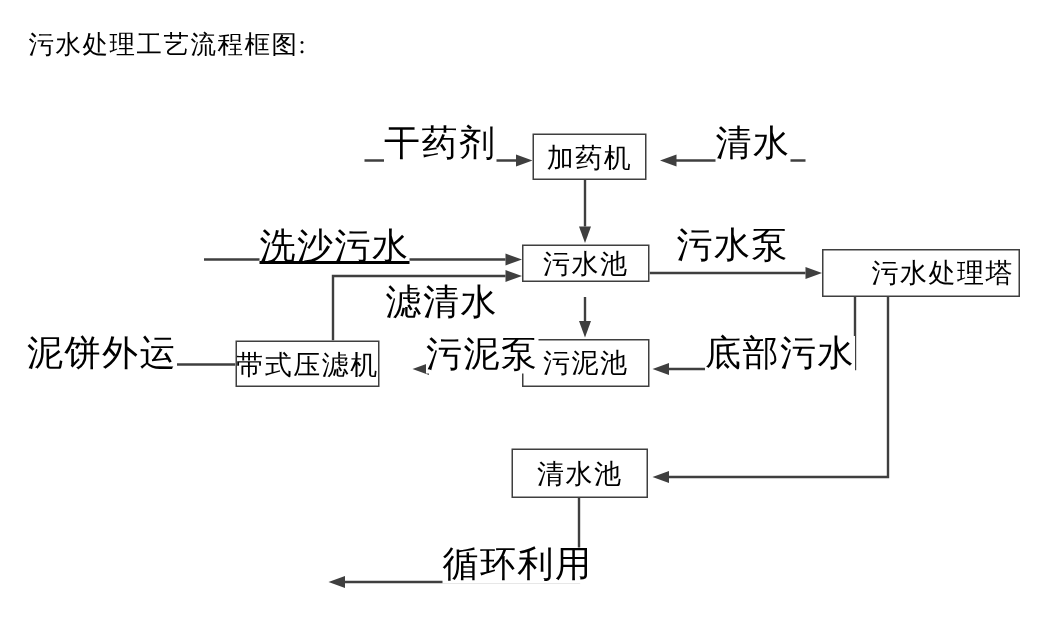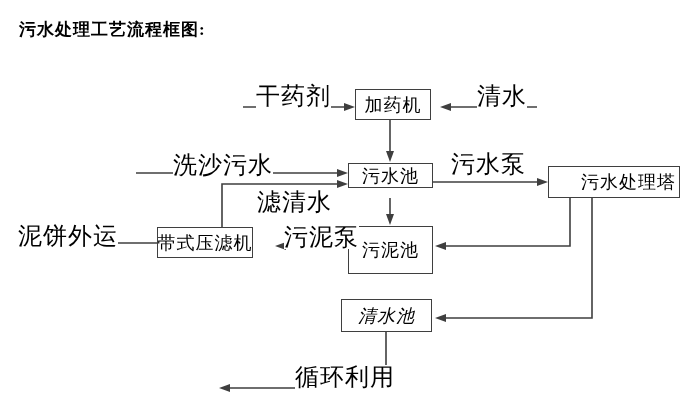--- a/index.html
+++ b/index.html
@@ -16,21 +16,21 @@
     background: var(--bg);
     overflow: hidden;
     font-family: "Liberation Serif", "DejaVu Serif", serif;
     color: var(--text);
   }
   .title {
     position: absolute;
     left: 19px;
     top: 18px;
     font-size: 17px;
-    font-weight: bold;
+    font-weight: normal;
     letter-spacing: 1px;
     white-space: nowrap;
   }
   .wires {
     position: absolute;
     left: 0; top: 0;
     width: 700px; height: 420px;
   }
   .wires path {
     fill: none;
@@ -58,27 +58,27 @@
     font-size: 24px;
     line-height: 1;
     white-space: nowrap;
     letter-spacing: 1px;
     background: var(--bg);
   }
   
   .n-dosing   { left: 355px; top:  89px; width:  76px; height: 31px; }
   .n-sewage   { left: 348px; top: 163px; width:  85px; height: 25px; }
   .n-tower    { left: 548px; top: 166px; width: 132px; height: 32px; padding-left: 29px; }
-  .n-sludge   { left: 348px; top: 226px; width:  85px; height: 48px; }
+  .n-sludge   { left: 348px; top: 226px; width:  85px; height: 32px; }
   .n-press    { left: 157px; top: 227px; width: 96px; height: 31px; }
-  .n-clear    { left: 341px; top: 299px; width:  91px; height: 33px; font-style: italic; }
+  .n-clear    { left: 341px; top: 299px; width:  91px; height: 33px; }
   
   .l-dry      { left: 256px; top:  84px; }
   .l-clearw   { left: 477px; top:  84px; }
-  .l-sand     { left: 173px; top: 153px; }
+  .l-sand     { left: 173px; top: 153px; text-decoration: underline; }
   .l-spump    { left: 451px; top: 152px; }
   .l-filtered { left: 257px; top: 190px; }
   .l-slpump   { left: 284px; top: 225px; }
   .l-bottom   { left: 470px; top: 224px; }
   .l-mudcake  { left:  18px; top: 224px; }
   .l-recycle  { left: 267px; top: 365px; margin-left: 28px; }
 </style>
 </head>
 <body>
 
@@ -131,16 +131,17 @@
   <div class="node n-sludge">污泥池</div>
   <div class="node n-press">带式压滤机</div>
   <div class="node n-clear">清水池</div>
 
   <span class="edge-label l-dry">干药剂</span>
   <span class="edge-label l-clearw">清水</span>
   <span class="edge-label l-sand">洗沙污水</span>
   <span class="edge-label l-spump">污水泵</span>
   <span class="edge-label l-filtered">滤清水</span>
   <span class="edge-label l-slpump">污泥泵</span>
+  <span class="edge-label l-bottom">底部污水</span>
   <span class="edge-label l-mudcake">泥饼外运</span>
   <span class="edge-label l-recycle">循环利用</span>
 
 </div>
 
 </body></html>

